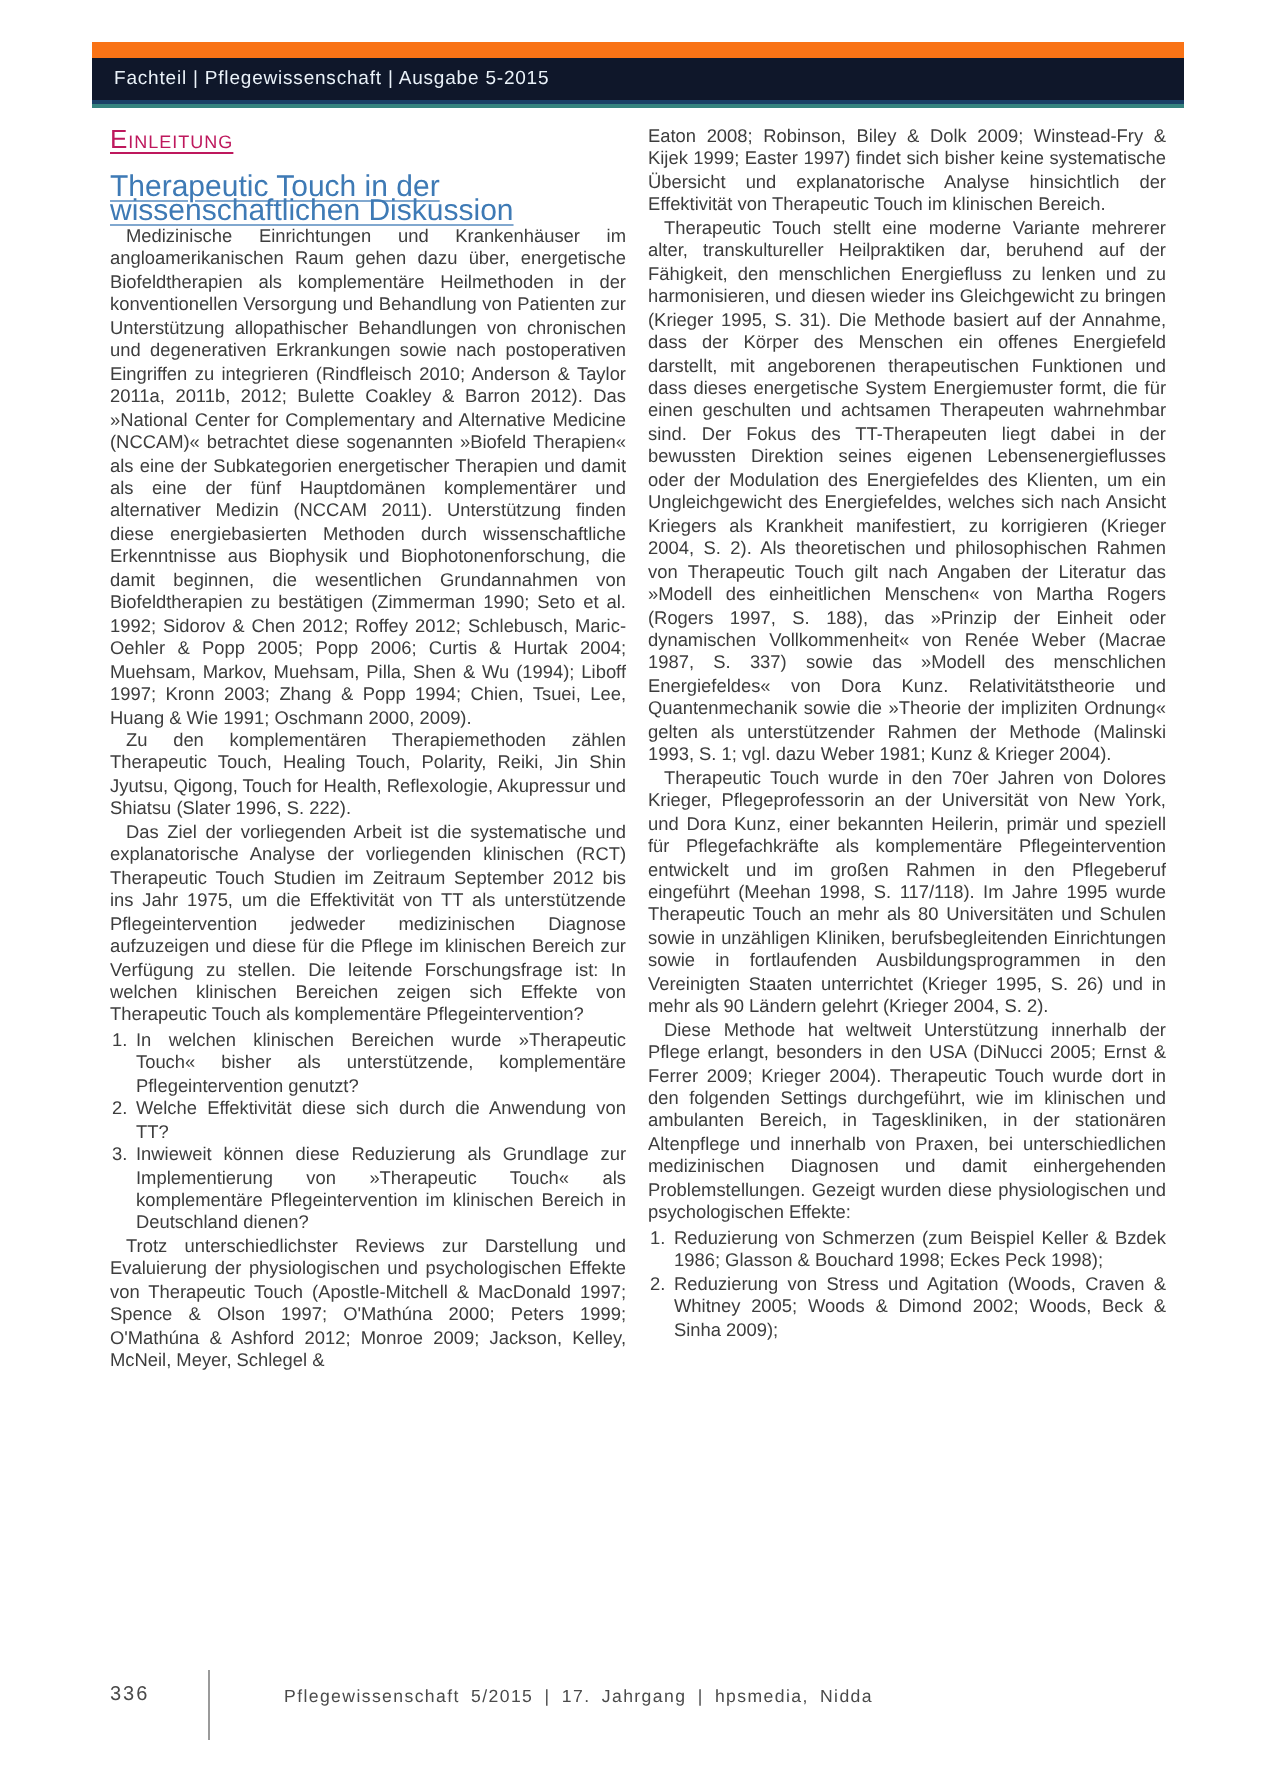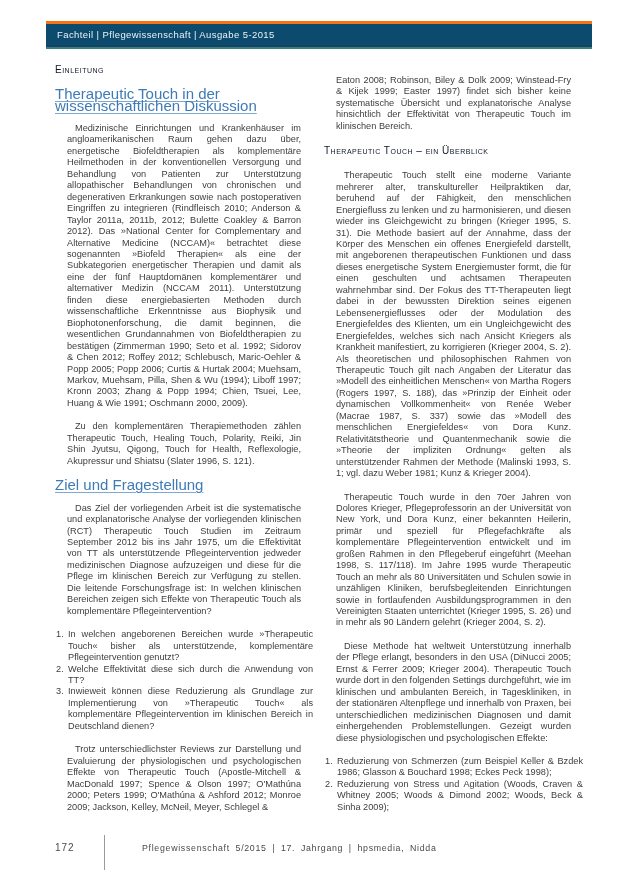--- a/index.html
+++ b/index.html
@@ -5,56 +5,56 @@
   html, body { margin:0; padding:0; }
   body {
     width:637px; height:884px; position:relative; overflow:hidden;
     background:#ffffff;
     font-family:"Liberation Sans", sans-serif;
   }
 
   
   .header-wrap { position:absolute; left:46px; top:21px; width:546px; }
   .header-bar {
-    background:#0c4a6e;
-    border-top:3px solid #f97316;
+    background:#0f172a;
+    border-top:8px solid #f97316;
     border-bottom:2px solid #1a4066;
     height:21px; display:flex; align-items:center;
   }
   .header-bar .label {
     color:#eaf2f9; font-size:9.5px; letter-spacing:0.4px; padding-left:11px;
   }
   .header-accent { height:2px; background:#35837e; }
 
   
   .col {
     position:absolute; top:63px; height:778px; overflow:hidden;
     font-size:9.2px; line-height:11.45px; text-align:justify;
     color:#3d3d3d; hyphens:auto;
   }
   .col-left  { left:55px;  width:258px; }
   .col-right { left:324px; width:259px; }
 
   h1.section {
     font-variant:small-caps; font-weight:normal;
-    font-size:10px; line-height:14px; letter-spacing:0.5px;
-    color:#0f172a; margin:0 0 11px 0;
-    text-decoration-thickness:1px; text-underline-offset:2px;
+    font-size:13px; line-height:14px; letter-spacing:0.5px;
+    color:#be185d; margin:0 0 11px 0;
+    text-decoration:underline; text-decoration-thickness:1px; text-underline-offset:2px;
   }
   .col-right h1.section { margin:9px 0 7px 0; }
 
   h2.sub {
     font-weight:normal; font-size:15px; line-height:11.5px;
     color:#3e7ab5; margin:8px 0 2px 0; white-space:pre-line;
     text-decoration:underline; text-decoration-thickness:1px;
     text-decoration-color:rgba(62,122,181,0.65); text-underline-offset:2px;
     text-align:left;
   }
 
-  p { margin:12px; text-indent:8px; }
+  p { margin:0; text-indent:8px; }
   p.noindent { text-indent:0; }
 
   ol.nlist { margin:1px 0 0 0; padding:0; counter-reset:q; list-style:none; }
   ol.nlist li { counter-increment:q; position:relative; padding-left:13px; }
   ol.nlist li::before { content:counter(q) "."; position:absolute; left:1px; top:0; }
 
   
   .page-number {
     position:absolute; left:55px; top:842px;
     font-size:10px; letter-spacing:1px; color:#4a4a4a;
@@ -75,38 +75,36 @@
     <span class="label">Fachteil | Pflegewissenschaft | Ausgabe 5-2015</span>
   </div>
   <div class="header-accent"></div>
 </div>
 
 <div class="col col-left">
   <h1 class="section">Einleitung</h1>
   <h2 class="sub">Therapeutic Touch in der
 wissenschaftlichen Diskussion</h2>
   <p>Medizinische Einrichtungen und Krankenhäuser im angloamerikanischen Raum gehen dazu über, energetische Biofeldtherapien als komplementäre Heilmethoden in der konventionellen Versorgung und Behandlung von Patienten zur Unterstützung allopathischer Behandlungen von chronischen und degenerativen Erkrankungen sowie nach postoperativen Eingriffen zu integrieren (Rindfleisch 2010; Anderson &amp; Taylor 2011a, 2011b, 2012; Bulette Coakley &amp; Barron 2012). Das »National Center for Complementary and Alternative Medicine (NCCAM)« betrachtet diese sogenannten »Biofeld Therapien« als eine der Subkategorien energetischer Therapien und damit als eine der fünf Hauptdomänen komplementärer und alternativer Medizin (NCCAM 2011). Unterstützung finden diese energiebasierten Methoden durch wissenschaftliche Erkenntnisse aus Biophysik und Biophotonenforschung, die damit beginnen, die wesentlichen Grundannahmen von Biofeldtherapien zu bestätigen (Zimmerman 1990; Seto et al. 1992; Sidorov &amp; Chen 2012; Roffey 2012; Schlebusch, Maric-Oehler &amp; Popp 2005; Popp 2006; Curtis &amp; Hurtak 2004; Muehsam, Markov, Muehsam, Pilla, Shen &amp; Wu (1994); Liboff 1997; Kronn 2003; Zhang &amp; Popp 1994; Chien, Tsuei, Lee, Huang &amp; Wie 1991; Oschmann 2000, 2009).</p>
-  <p>Zu den komplementären Therapiemethoden zählen Therapeutic Touch, Healing Touch, Polarity, Reiki, Jin Shin Jyutsu, Qigong, Touch for Health, Reflexologie, Akupressur und Shiatsu (Slater 1996, S. 121).</p>
-  <h2 class="sub">Ziel und Fragestellung</h2>
+  <p>Zu den komplementären Therapiemethoden zählen Therapeutic Touch, Healing Touch, Polarity, Reiki, Jin Shin Jyutsu, Qigong, Touch for Health, Reflexologie, Akupressur und Shiatsu (Slater 1996, S. 222).</p>
   <p>Das Ziel der vorliegenden Arbeit ist die systematische und explanatorische Analyse der vorliegenden klinischen (RCT) Therapeutic Touch Studien im Zeitraum September 2012 bis ins Jahr 1975, um die Effektivität von TT als unterstützende Pflegeintervention jedweder medizinischen Diagnose aufzuzeigen und diese für die Pflege im klinischen Bereich zur Verfügung zu stellen. Die leitende Forschungsfrage ist: In welchen klinischen Bereichen zeigen sich Effekte von Therapeutic Touch als komplementäre Pflegeintervention?</p>
   <ol class="nlist">
-    <li>In welchen angeborenen Bereichen wurde »Therapeutic Touch« bisher als unterstützende, komplementäre Pflegeintervention genutzt?</li>
+    <li>In welchen klinischen Bereichen wurde »Therapeutic Touch« bisher als unterstützende, komplementäre Pflegeintervention genutzt?</li>
     <li>Welche Effektivität diese sich durch die Anwendung von TT?</li>
     <li>Inwieweit können diese Reduzierung als Grundlage zur Implementierung von »Therapeutic Touch« als komplementäre Pflegeintervention im klinischen Bereich in Deutschland dienen?</li>
   </ol>
   <p>Trotz unterschiedlichster Reviews zur Darstellung und Evaluierung der physiologischen und psychologischen Effekte von Therapeutic Touch (Apostle-Mitchell &amp; MacDonald 1997; Spence &amp; Olson 1997; O'Mathúna 2000; Peters 1999; O'Mathúna &amp; Ashford 2012; Monroe 2009; Jackson, Kelley, McNeil, Meyer, Schlegel &amp;</p>
 </div>
 
 <div class="col col-right">
   <p class="noindent">Eaton 2008; Robinson, Biley &amp; Dolk 2009; Winstead-Fry &amp; Kijek 1999; Easter 1997) findet sich bisher keine systematische Übersicht und explanatorische Analyse hinsichtlich der Effektivität von Therapeutic Touch im klinischen Bereich.</p>
-  <h1 class="section">Therapeutic Touch – ein Überblick</h1>
   <p>Therapeutic Touch stellt eine moderne Variante mehrerer alter, transkultureller Heilpraktiken dar, beruhend auf der Fähigkeit, den menschlichen Energiefluss zu lenken und zu harmonisieren, und diesen wieder ins Gleichgewicht zu bringen (Krieger 1995, S. 31). Die Methode basiert auf der Annahme, dass der Körper des Menschen ein offenes Energiefeld darstellt, mit angeborenen therapeutischen Funktionen und dass dieses energetische System Energiemuster formt, die für einen geschulten und achtsamen Therapeuten wahrnehmbar sind. Der Fokus des TT-Therapeuten liegt dabei in der bewussten Direktion seines eigenen Lebensenergieflusses oder der Modulation des Energiefeldes des Klienten, um ein Ungleichgewicht des Energiefeldes, welches sich nach Ansicht Kriegers als Krankheit manifestiert, zu korrigieren (Krieger 2004, S. 2). Als theoretischen und philosophischen Rahmen von Therapeutic Touch gilt nach Angaben der Literatur das »Modell des einheitlichen Menschen« von Martha Rogers (Rogers 1997, S. 188), das »Prinzip der Einheit oder dynamischen Vollkommenheit« von Renée Weber (Macrae 1987, S. 337) sowie das »Modell des menschlichen Energiefeldes« von Dora Kunz. Relativitätstheorie und Quantenmechanik sowie die »Theorie der impliziten Ordnung« gelten als unterstützender Rahmen der Methode (Malinski 1993, S. 1; vgl. dazu Weber 1981; Kunz &amp; Krieger 2004).</p>
   <p>Therapeutic Touch wurde in den 70er Jahren von Dolores Krieger, Pflegeprofessorin an der Universität von New York, und Dora Kunz, einer bekannten Heilerin, primär und speziell für Pflegefachkräfte als komplementäre Pflegeintervention entwickelt und im großen Rahmen in den Pflegeberuf eingeführt (Meehan 1998, S. 117/118). Im Jahre 1995 wurde Therapeutic Touch an mehr als 80 Universitäten und Schulen sowie in unzähligen Kliniken, berufsbegleitenden Einrichtungen sowie in fortlaufenden Ausbildungsprogrammen in den Vereinigten Staaten unterrichtet (Krieger 1995, S. 26) und in mehr als 90 Ländern gelehrt (Krieger 2004, S. 2).</p>
   <p>Diese Methode hat weltweit Unterstützung innerhalb der Pflege erlangt, besonders in den USA (DiNucci 2005; Ernst &amp; Ferrer 2009; Krieger 2004). Therapeutic Touch wurde dort in den folgenden Settings durchgeführt, wie im klinischen und ambulanten Bereich, in Tageskliniken, in der stationären Altenpflege und innerhalb von Praxen, bei unterschiedlichen medizinischen Diagnosen und damit einhergehenden Problemstellungen. Gezeigt wurden diese physiologischen und psychologischen Effekte:</p>
   <ol class="nlist">
     <li>Reduzierung von Schmerzen (zum Beispiel Keller &amp; Bzdek 1986; Glasson &amp; Bouchard 1998; Eckes Peck 1998);</li>
     <li>Reduzierung von Stress und Agitation (Woods, Craven &amp; Whitney 2005; Woods &amp; Dimond 2002; Woods, Beck &amp; Sinha 2009);</li>
   </ol>
 </div>
 
-<div class="page-number">172</div>
+<div class="page-number">336</div>
 <div class="footer-divider"></div>
 <div class="footer-info">Pflegewissenschaft 5/2015 | 17. Jahrgang | hpsmedia, Nidda</div>
 
 </body></html>

